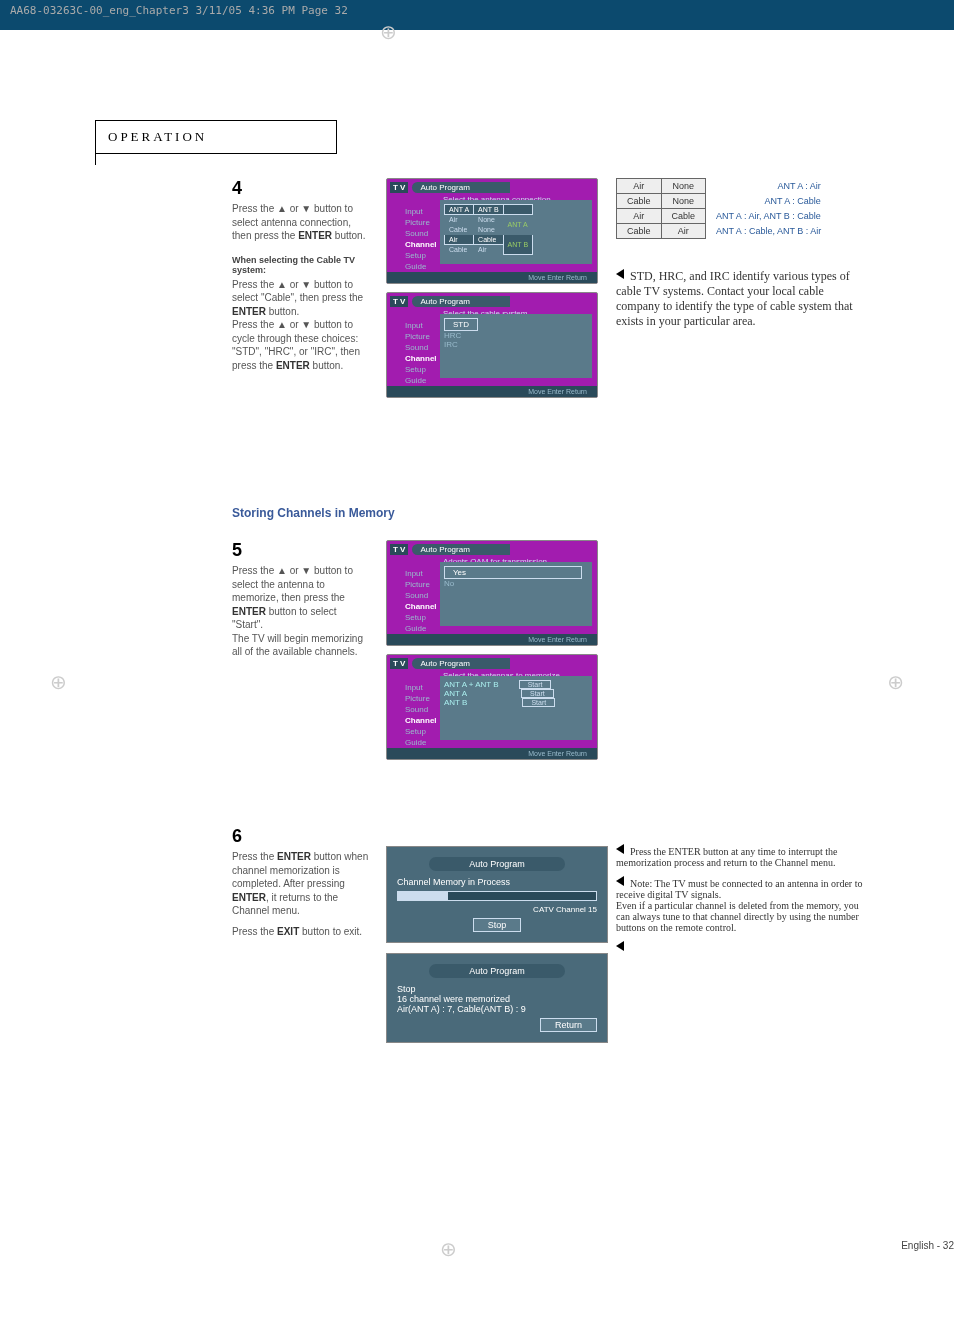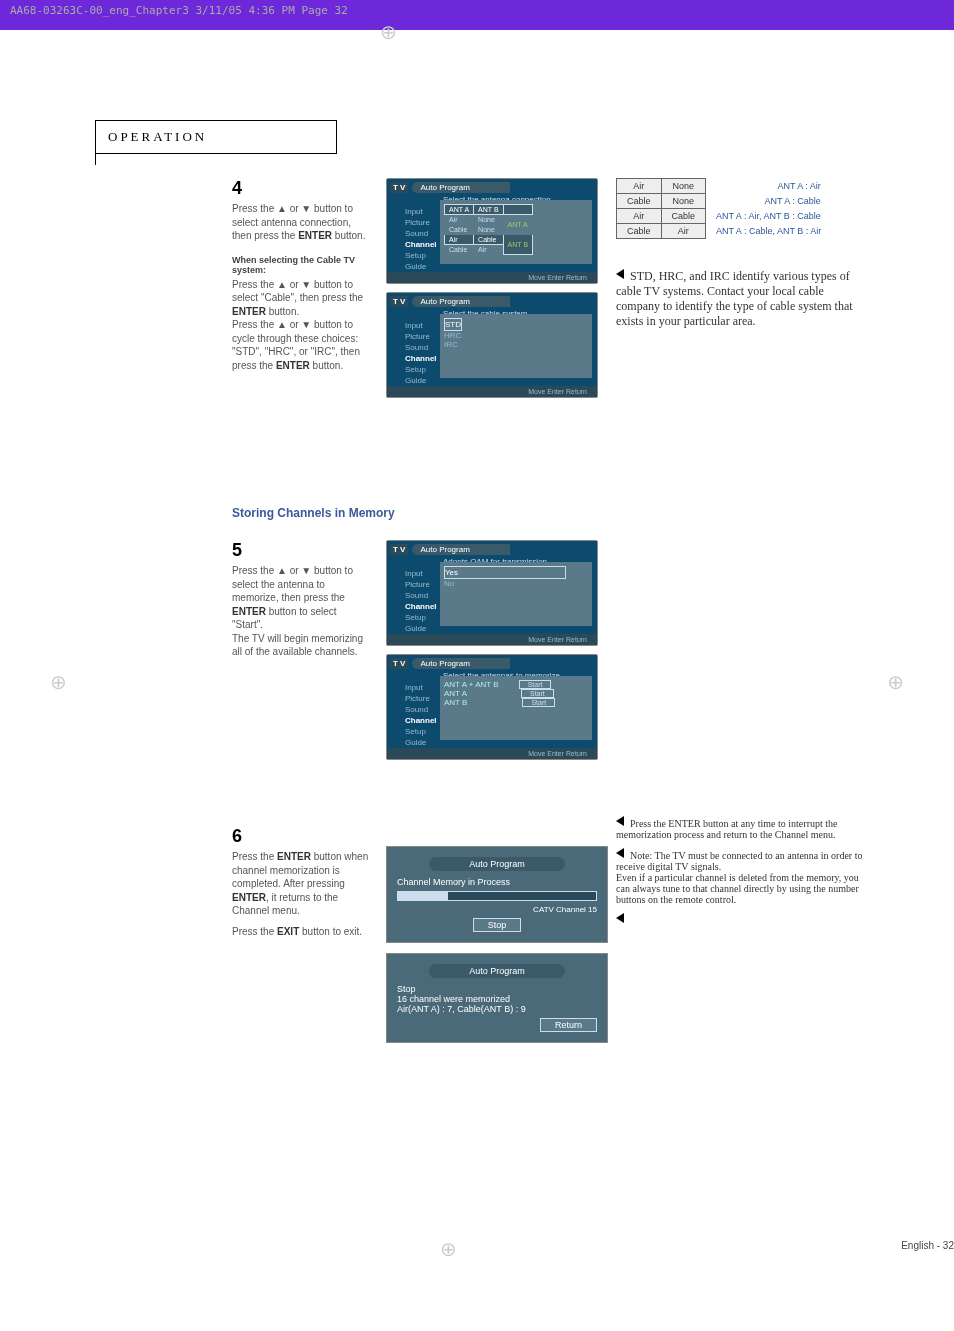--- a/index.html
+++ b/index.html
@@ -1,44 +1,44 @@
 <!DOCTYPE html>
 <html><head>
 <meta charset="utf-8">
 <style>
 body{margin:0;background:#fff;font-family:Arial,Helvetica,sans-serif;color:#000}
 .page{width:954px;height:1331px;position:relative;margin:0 auto;background:#fff}
-.topbar{position:absolute;top:0;left:0;right:0;height:22px;background:#6d28d9;color:#aaa;font:11px monospace;padding:4px 10px}
+.topbar{position:absolute;top:0;left:0;right:0;height:22px;background:#0c4a6e;color:#aaa;font:11px monospace;padding:4px 10px}
 .cross{position:absolute;color:#ccc;font:20px sans-serif}
 .cross.t{top:20px;left:380px}
 .cross.l{top:670px;left:50px}
 .cross.r{top:670px;right:50px}
 .cross.b{bottom:70px;left:440px}
 .section-hdr{position:absolute;top:120px;left:95px;width:240px;border:1px solid #000}
 .section-hdr .label{font:13px serif;letter-spacing:3px;padding:8px 12px;font-variant:small-caps}
 .section-hdr .tick{position:absolute;left:-1px;bottom:-12px;width:1px;height:12px;background:#000}
 .col-left{position:absolute;left:232px;width:138px;font:10px Arial;color:#555;line-height:1.35}
 .col-mid{position:absolute;left:386px;width:210px}
 .col-right{position:absolute;left:616px;width:250px;font:11px serif;color:#333;line-height:1.35}
 .stepnum{font:bold 18px Arial;color:#000;margin-bottom:3px}
 .bold{font-weight:bold;color:#333}
 .small-hdr{font:bold 9px Arial;color:#444;margin:12px 0 3px}
 
-.osd{background:#0c4a6e;border:1px solid #888;border-radius:2px;width:210px;font:8px Arial;color:#cde;margin-bottom:8px}
+.osd{background:#a21caf;border:1px solid #888;border-radius:2px;width:210px;font:8px Arial;color:#cde;margin-bottom:8px}
 .osd .tv{display:inline-block;background:#2a4a5a;color:#fff;font-weight:bold;padding:1px 3px;margin:3px 0 0 3px}
 .osd .title{display:inline-block;background:#3a5a6a;color:#fff;padding:1px 40px 1px 8px;margin-left:4px;border-radius:8px 0 0 8px}
 .osd .subtitle{color:#cde;padding:2px 0 2px 56px}
 .osd .nav{display:block;padding:4px 0}
 .osd .nav li{list-style:none;color:#9bc;font:8px Arial;padding:1px 0 1px 18px}
 .osd .nav li.sel{color:#fff;font-weight:bold}
 .osd .body{position:absolute;left:54px;top:22px;right:4px;background:#5a7a8a;padding:4px;min-height:56px}
 .osd .body table{font:7px Arial;color:#cde;border-collapse:collapse}
 .osd .body table td{padding:1px 4px;border:1px solid transparent}
 .osd .body table tr.hl td{background:#3a5a6a;color:#fff;border:1px solid #cde}
-.osd .body .box{border:1px solid #cde;padding:1px 0;color:#fff;display:inline-block}
+.osd .body .box{border:1px solid #cde;padding:1px 8px;color:#fff;display:inline-block}
 .osd .foot{background:#2a4a5a;color:#9bc;font:7px Arial;padding:2px 10px;text-align:right}
 .osd-wrap{position:relative}
 
 .ant-table{font:9px Arial;border-collapse:collapse}
 .ant-table td{border:1px solid #666;padding:2px 10px;background:#eee;text-align:center}
 .ant-table td.label{color:#2a5a9a;border:none;background:none;text-align:right}
 
 .pbox{background:#4a6a7a;width:200px;padding:10px;font:9px Arial;color:#fff;margin-bottom:10px;border:1px solid #888}
 .pbox .ptitle{background:#3a5a6a;border-radius:8px;padding:2px 40px;display:inline-block;margin-bottom:6px}
 .pbox .bar{height:8px;background:#2a4a5a;border:1px solid #cde;position:relative;margin:4px 0}
@@ -235,21 +235,21 @@
     </div>
     <div class="pbox">
       <div style="text-align:center"><span class="ptitle">Auto Program</span></div>
       <div>Stop</div>
       <div>16 channel were memorized</div>
       <div>Air(ANT A) : 7, Cable(ANT B) : 9</div>
       <div style="text-align:right"><span class="btn">Return</span></div>
     </div>
   </div>
 
-  <div class="col-right" style="top:816px;font:10px serif">
+  <div class="col-right" style="top:844px;font:10px serif">
     <div style="margin-bottom:8px"><span class="arrow"></span><span>Press the ENTER button at any time to interrupt the memorization process and return to the Channel menu.</span></div>
     <div style="margin-bottom:8px;white-space:pre-line"><span class="arrow"></span><span>Note: The TV must be connected to an antenna in order to receive digital TV signals.
 Even if a particular channel is deleted from the memory, you can always tune to that channel directly by using the number buttons on the remote control.</span></div>
     <div><span class="arrow"></span></div>
   </div>
 
   <div class="footer">English - 32</div>
 </div>
 
 </body></html>

